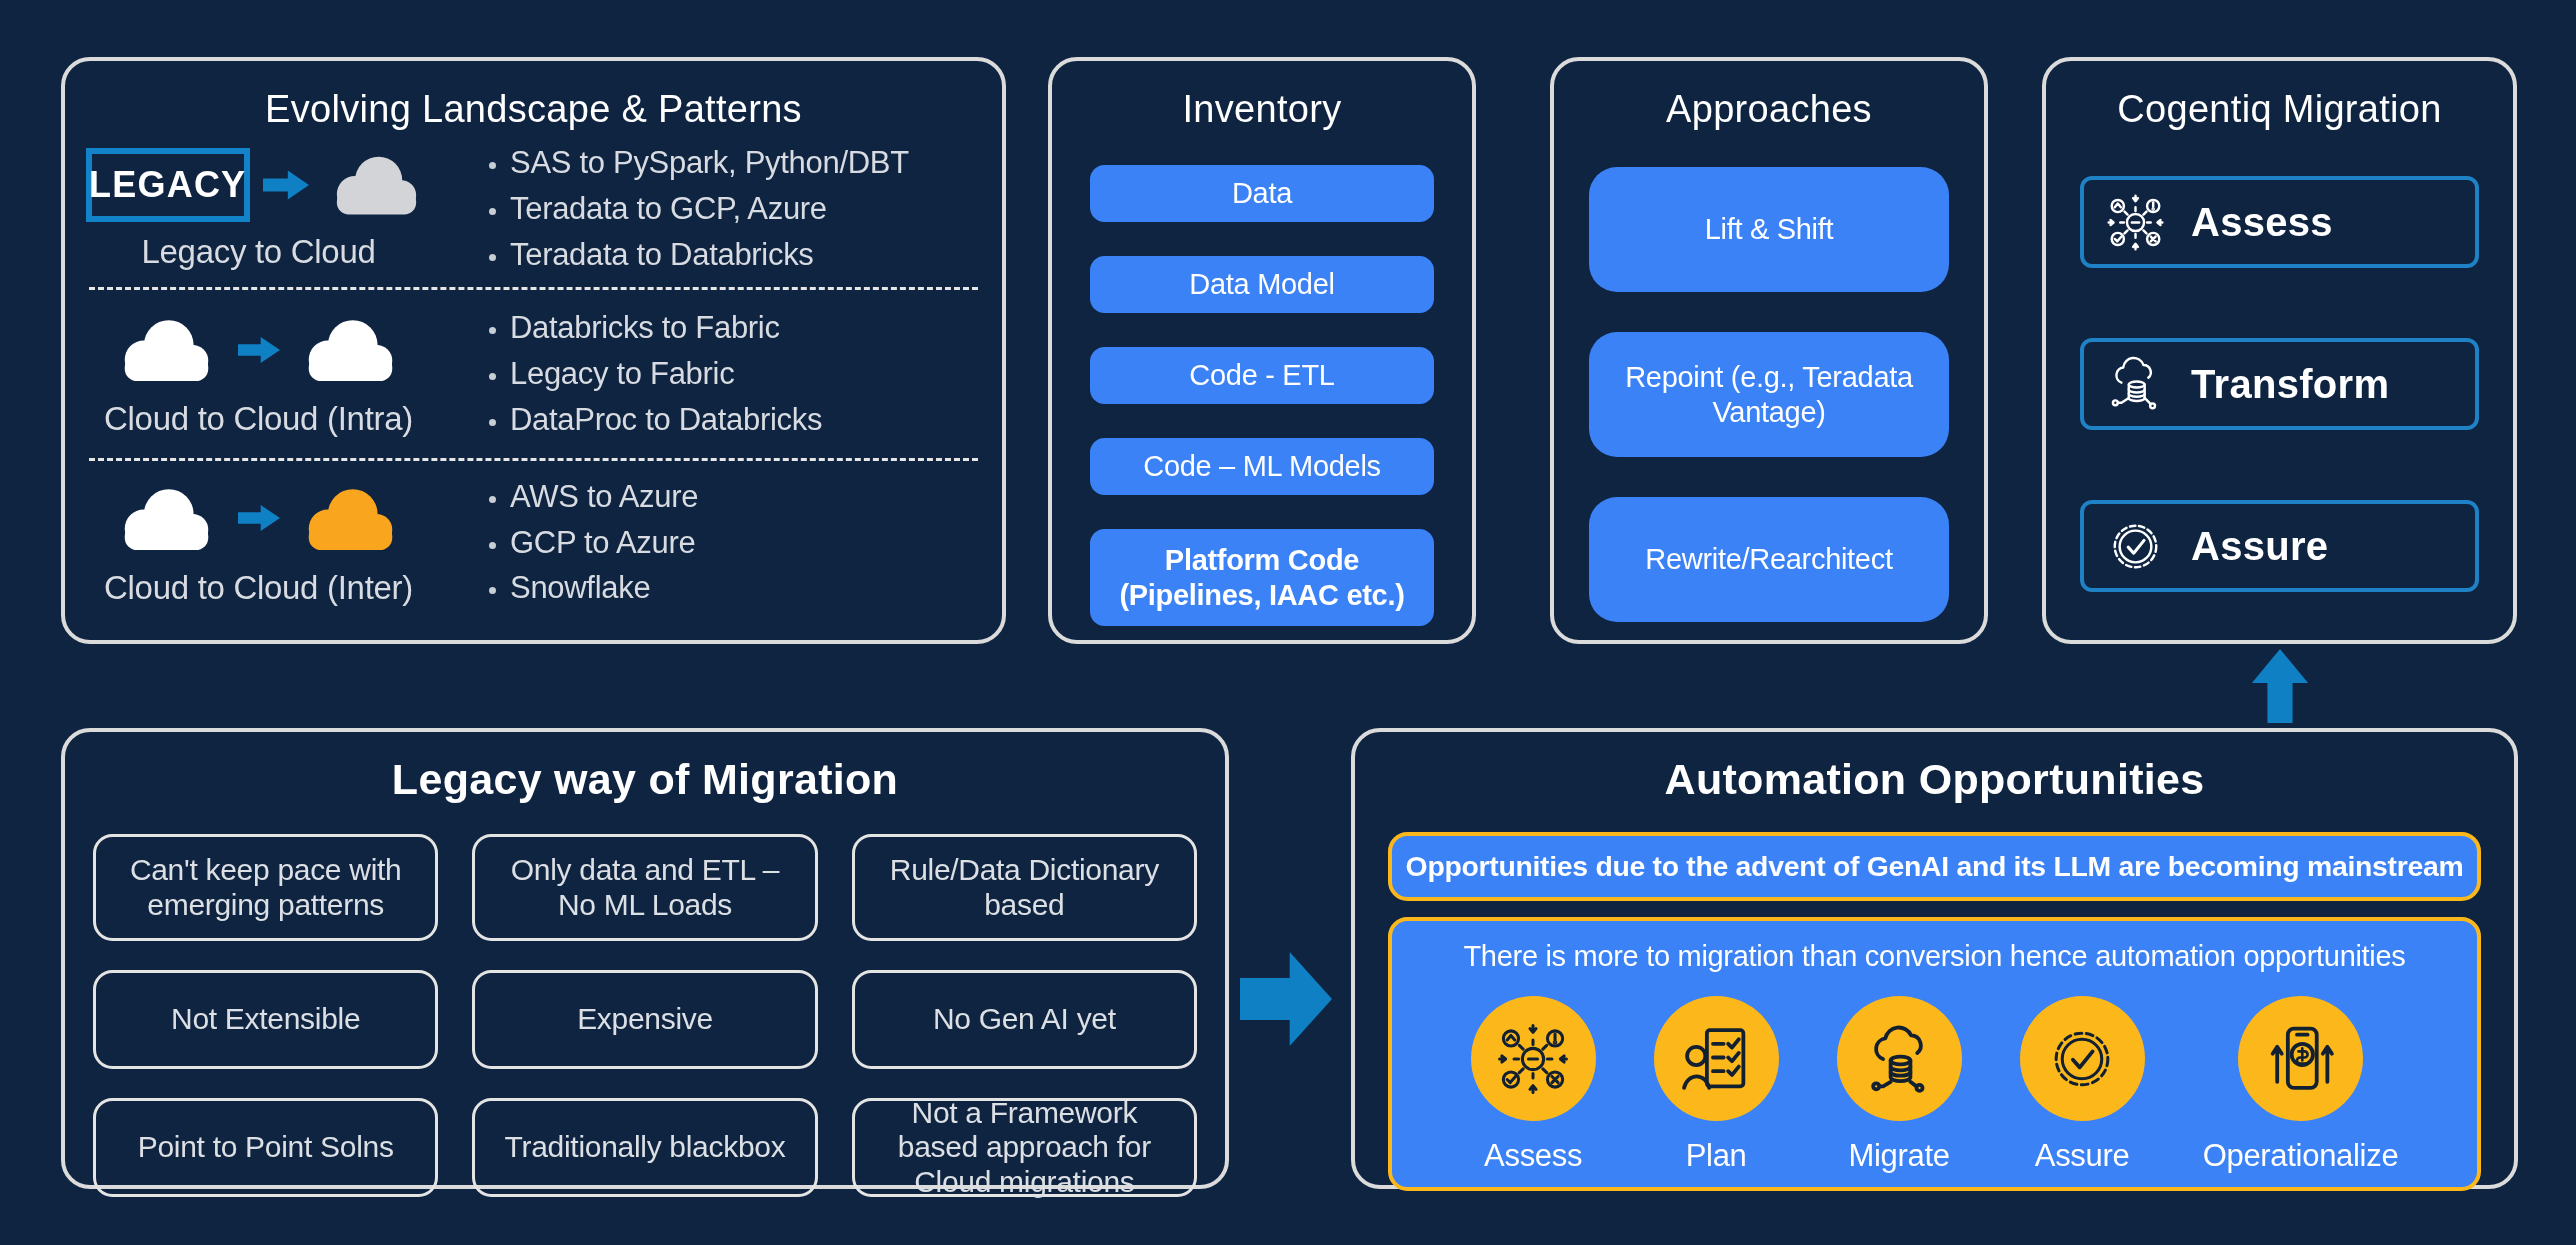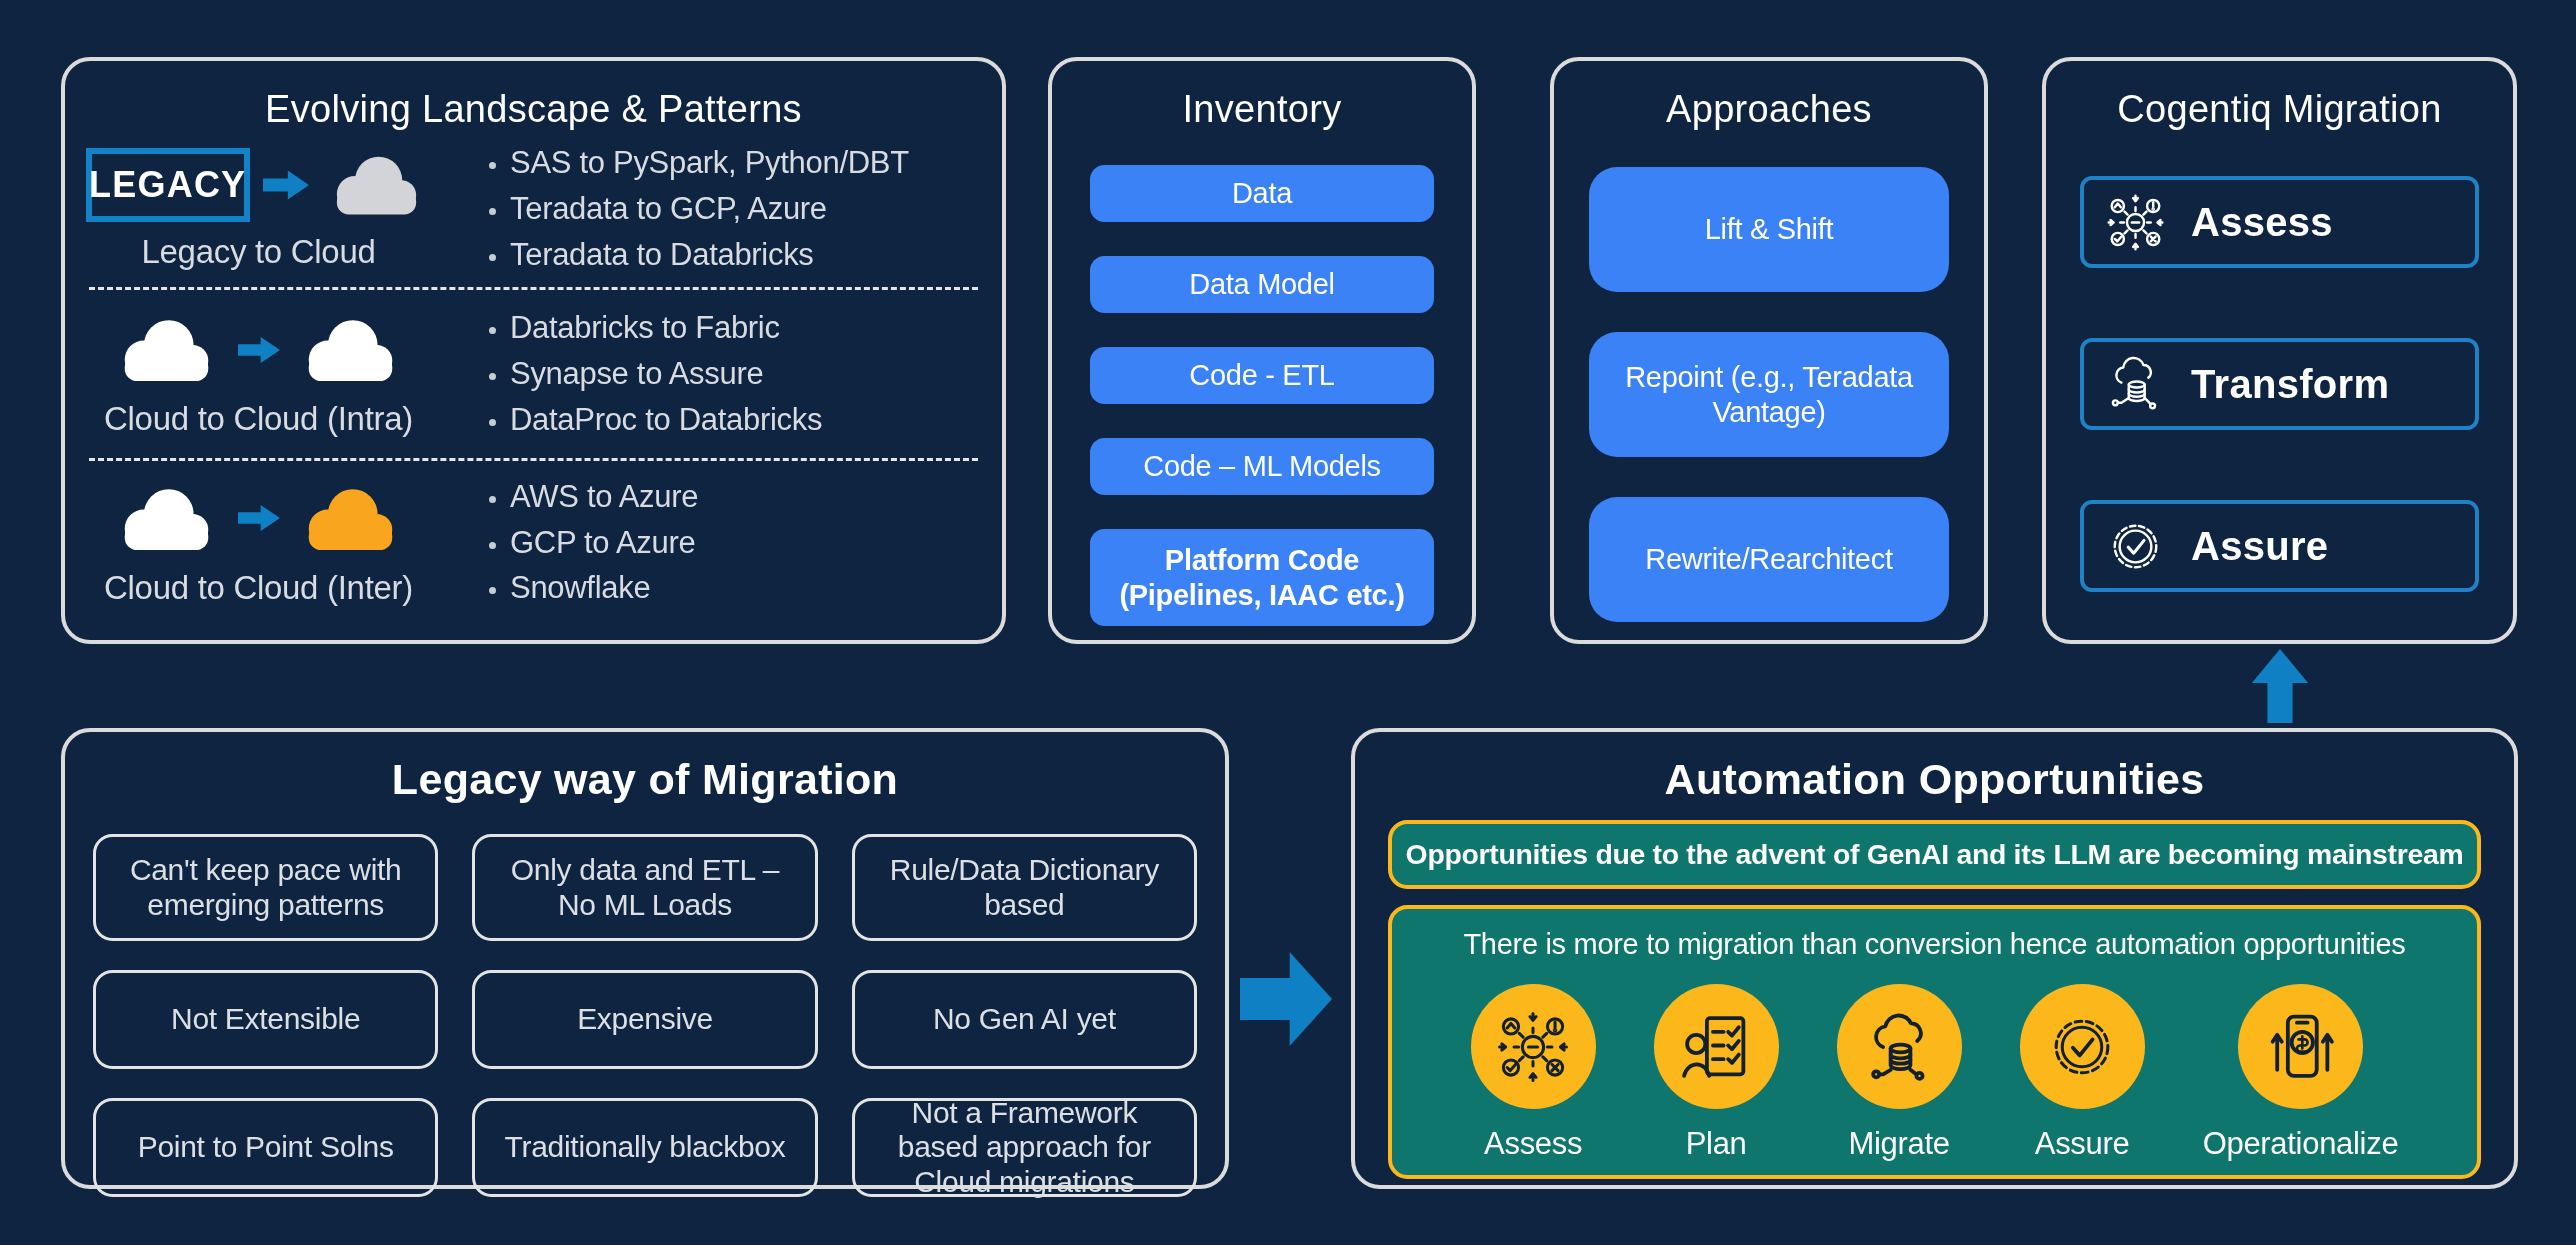--- a/index.html
+++ b/index.html
@@ -75,22 +75,22 @@
   }
   .gcell{
     border:3.6px solid #E4E4E4;border-radius:19.4px;display:flex;align-items:center;
     justify-content:center;text-align:center;font-size:30px;color:#DCE0E5;
     padding:4.8px 15.7px;box-sizing:border-box;line-height:1.15;letter-spacing:-0.3px;
   }
 
   
   #p-automation{left:1351px;top:728px;width:1167px;height:461px;}
   .ybox{
-    margin:16px 33px 0;border:4.8px solid #FCB81B;border-radius:19.4px;
-    box-sizing:border-box;background:#0f766e;
+    margin:28px 33px 0;border:4.8px solid #FCB81B;border-radius:19.4px;
+    box-sizing:border-box;background:#3b82f6;
   }
   .ybox.one{
     height:69px;display:flex;align-items:center;justify-content:center;
     font-weight:bold;font-size:28.4px;letter-spacing:-0.3px;text-align:center;
   }
   .ybox.two{margin-top:15.7px;height:274px;padding-top:19.4px;}
   .ybox.two .line{
     text-align:center;font-size:29px;color:#FFFFFF;letter-spacing:-0.3px;
   }
   .asteps{margin-top:23px;display:flex;justify-content:center;gap:58px;}
@@ -223,21 +223,21 @@
             </svg>
           <svg class="cloud white" width="115" height="79" viewBox="0 0 100 70">
               <use href="#sym-cloud"></use>
             </svg>
         </div>
         <div class="ev-caption">Cloud to Cloud (Intra)</div>
       </div>
       <div class="ev-bullets">
         <ul>
           <li>Databricks to Fabric</li>
-          <li>Synapse to Assure</li>
+          <li>Legacy to Fabric</li>
           <li>DataProc to Databricks</li>
         </ul>
       </div>
     </div>
 
     <div class="dashsep"></div>
 
     <div class="ev-row r3">
       <div class="ev-fig-col">
         <div class="ev-fig">

